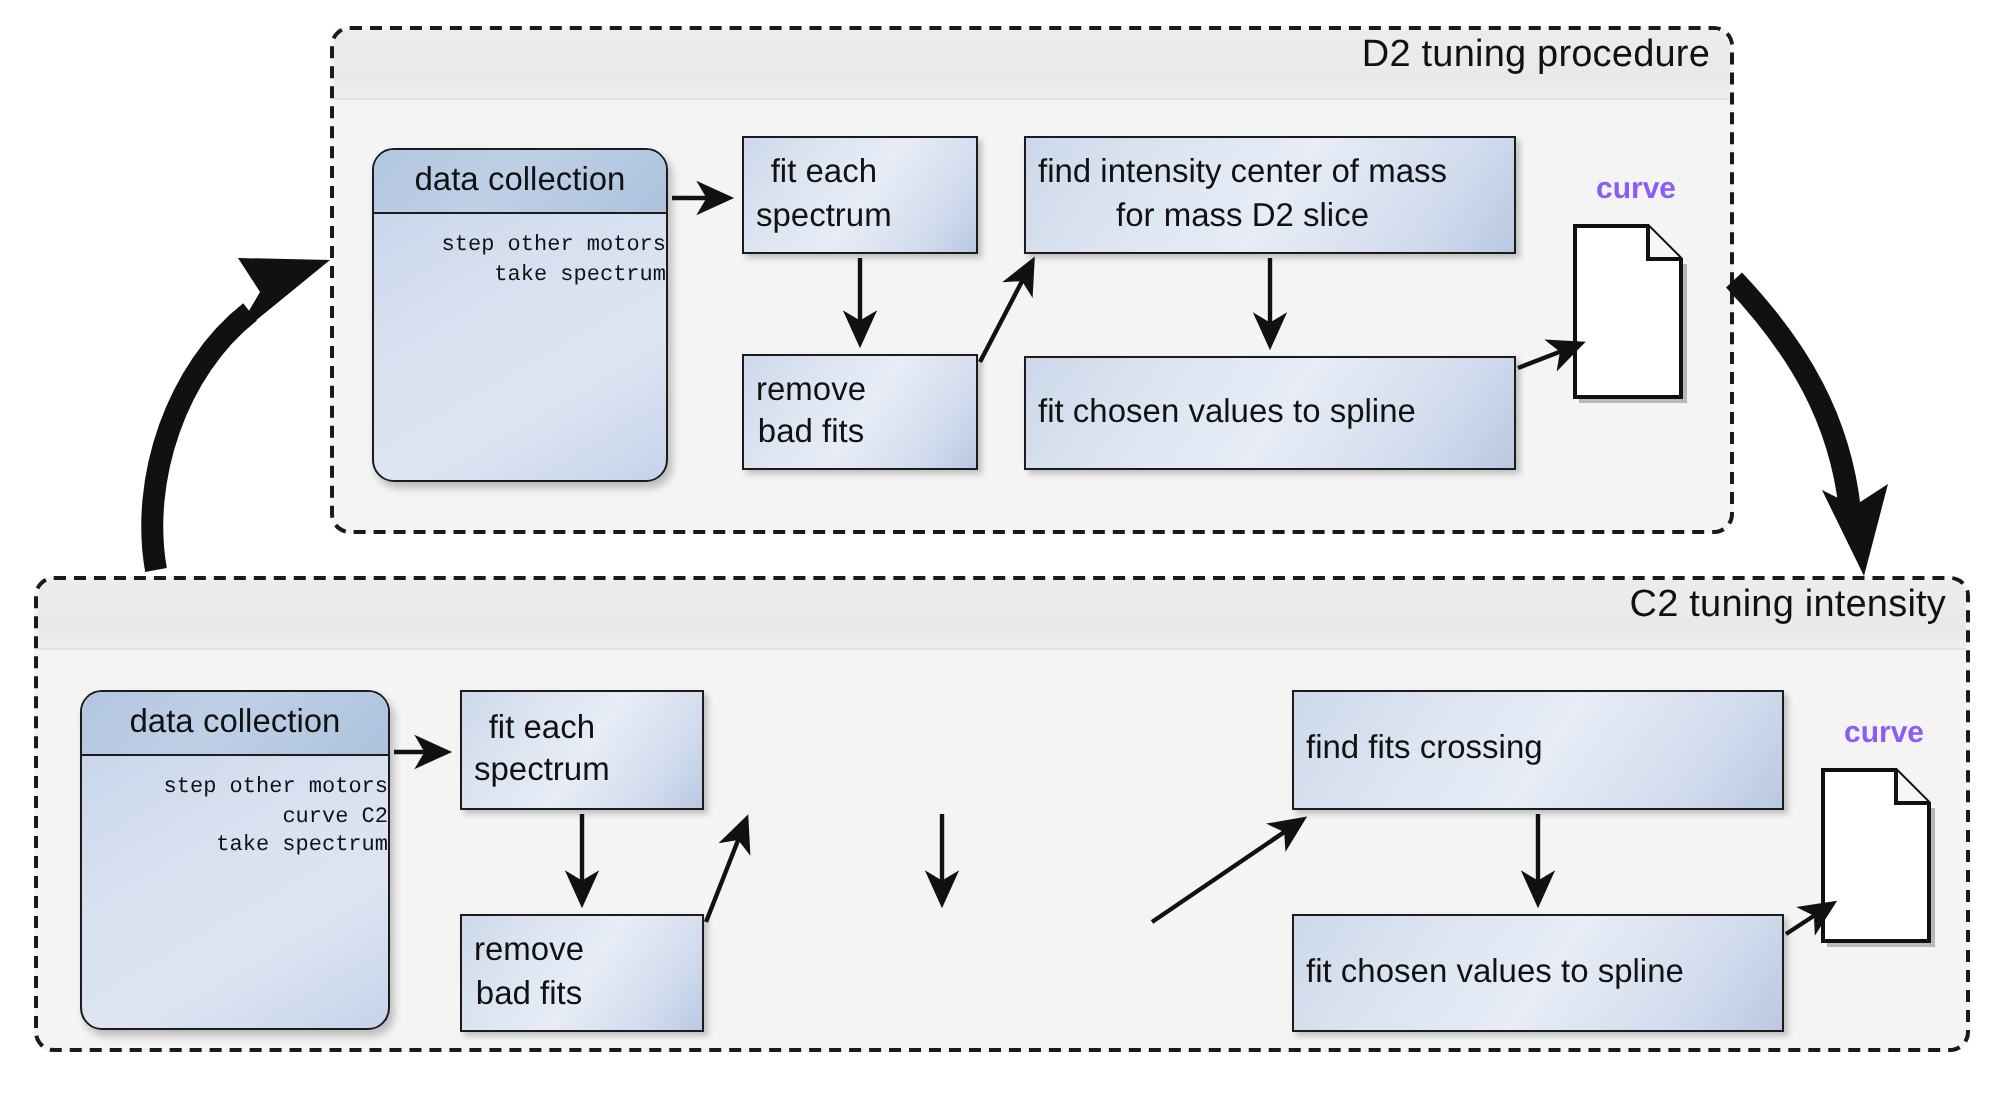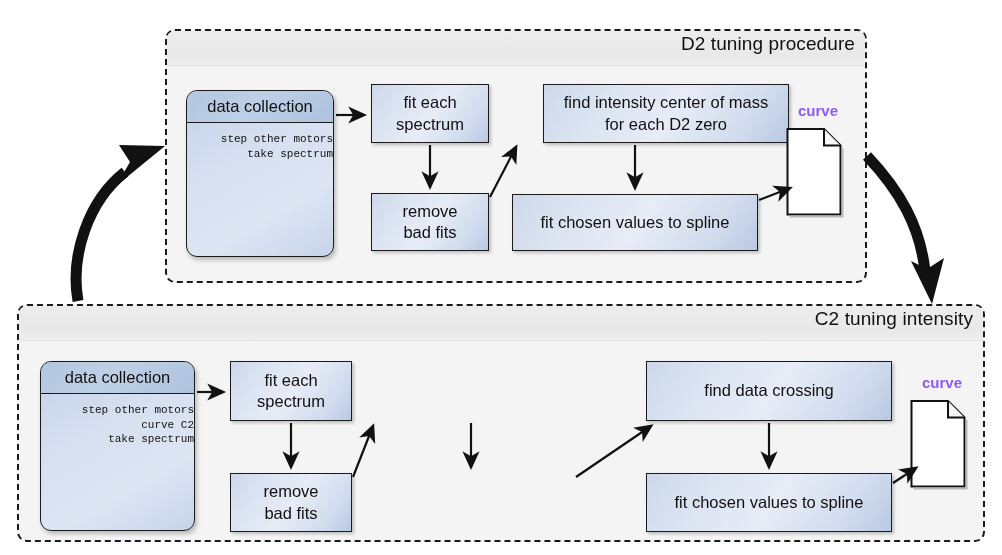--- a/index.html
+++ b/index.html
@@ -4,21 +4,21 @@
 <style>
   html,body{margin:0;padding:0;}
   body{
     width:1002px;height:555px;
     background:#ffffff;
     font-family:"Liberation Sans","DejaVu Sans",sans-serif;
     position:relative;
     overflow:hidden;
     -webkit-font-smoothing:antialiased;
   }
-  .stage{position:absolute;left:0;top:16px;width:1002px;height:436px;}
+  .stage{position:absolute;left:0;top:0;width:1002px;height:436px;}
 
   
   .panel{
     position:absolute;
     border:2px dashed #1a1a1a;
     border-radius:10px;
     background:#f4f4f4;
     box-sizing:border-box;
     overflow:hidden;
   }
@@ -34,21 +34,21 @@
     white-space:nowrap;
   }
 
   
   .box{
     position:absolute;
     box-sizing:border-box;
     border:1.6px solid #1b1b1b;
     background:linear-gradient(125deg,#ccd8ea 0%,#dde5f2 28%,#e7ecf6 52%,#d2dcee 80%,#b9c9e2 100%);
     box-shadow:2px 2px 3px rgba(0,0,0,0.22);
-    display:flex;align-items:center;justify-content:center;
+    display:flex;align-items:center;
     text-align:center;
     font-size:16.5px;
     color:#111;
     line-height:1.28;
   }
   .box span{display:block;padding:0 6px;}
 
   
   .node{
     position:absolute;
@@ -105,22 +105,22 @@
   </div>
 
   <div class="box" style="left:371px;top:68px;width:118px;height:59px;">
     <span><i style="font-style:normal">fit each</i><br><i style="font-style:normal">spectrum</i></span>
   </div>
 
   <div class="box" style="left:371px;top:177px;width:118px;height:58px;">
     <span><i style="font-style:normal">remove</i><br><i style="font-style:normal">bad fits</i></span>
   </div>
 
-  <div class="box" style="left:512px;top:68px;width:246px;height:59px;margin-left:31px;">
-    <span><i style="font-style:normal">find intensity center of mass</i><br><i style="font-style:normal">for each D2 zero</i></span>
+  <div class="box" style="left:512px;top:68px;width:246px;height:59px;">
+    <span><i style="font-style:normal">find intensity center of mass</i><br><i style="font-style:normal">for mass D2 slice</i></span>
   </div>
 
   <div class="box" style="left:512px;top:178px;width:246px;height:57px;">
     <span>fit chosen values to spline</span>
   </div>
 
   <div class="doc-wrap" style="left:784px;top:86px;width:68px;height:118px;">
     <div class="doc-label">curve</div>
     <div class="doc-shape">
       <svg width="64" height="96" viewBox="0 0 64 96">
@@ -149,21 +149,21 @@
     <span><i style="font-style:normal">fit each</i><br><i style="font-style:normal">spectrum</i></span>
   </div>
 
   <div class="box" style="left:230px;top:457px;width:122px;height:59px;">
     <span><i style="font-style:normal">remove</i><br><i style="font-style:normal">bad fits</i></span>
   </div>
 
 
 
   <div class="box" style="left:646px;top:345px;width:246px;height:60px;">
-    <span>find data crossing</span>
+    <span>find fits crossing</span>
   </div>
 
   <div class="box" style="left:646px;top:457px;width:246px;height:59px;">
     <span>fit chosen values to spline</span>
   </div>
 
   <div class="doc-wrap" style="left:908px;top:358px;width:68px;height:118px;">
     <div class="doc-label">curve</div>
     <div class="doc-shape">
       <svg width="64" height="96" viewBox="0 0 64 96">

